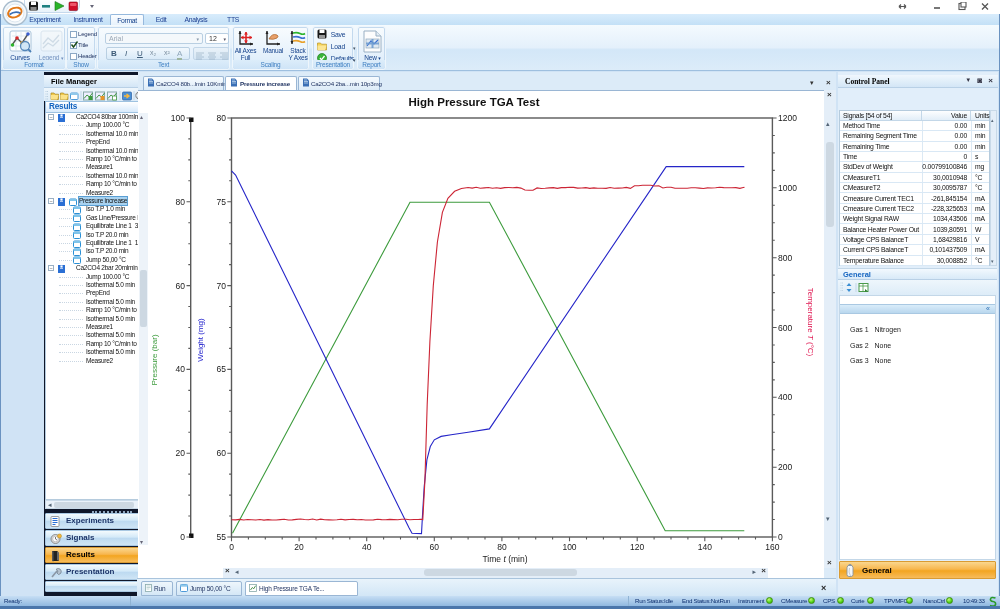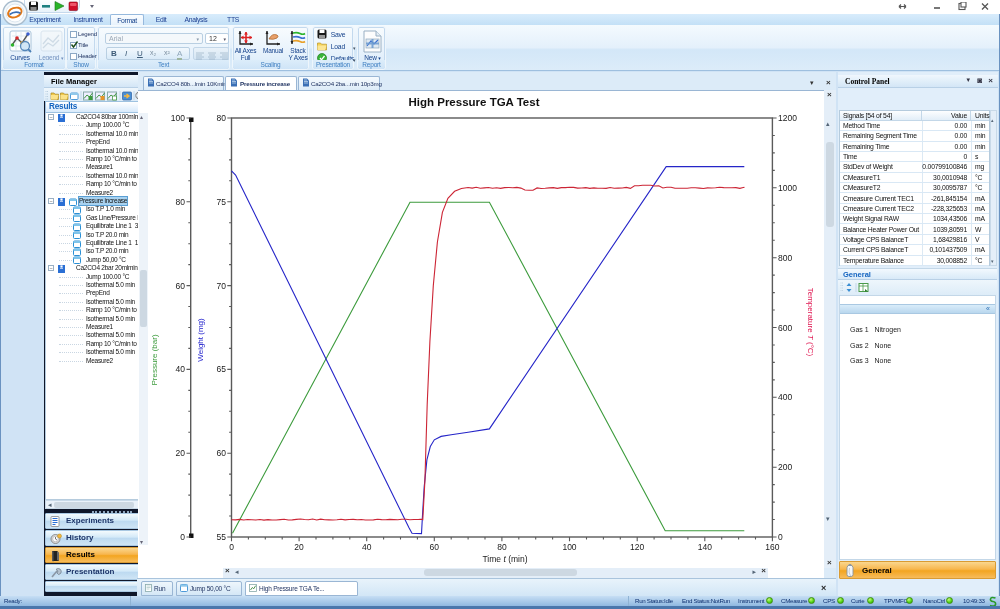--- a/index.html
+++ b/index.html
@@ -472,21 +472,21 @@
         </svg>
       <span style="margin-left:20px;">Experiments</span>
     </div>
     <div class="accbar" style="top:458px;">
       <svg width="12" height="12" viewBox="0 0 12 12" style="position:absolute;left:4px;top:1.5px;">
           <circle cx="5.5" cy="6" r="4.5" fill="#ddd" stroke="#777" stroke-width="0.8"></circle>
           <circle cx="5.5" cy="6" r="2.8" fill="#fff" stroke="#999" stroke-width="0.5"></circle>
           <path d="M5.5 4 v2 l1.5 1" stroke="#555" stroke-width="0.8" fill="none"></path>
           <circle cx="9.5" cy="3" r="2" fill="#f7b63c" stroke="#a8861f" stroke-width="0.5"></circle>
         </svg>
-      <span style="margin-left:20px;">History</span>
+      <span style="margin-left:20px;">Signals</span>
     </div>
     <div class="accbar orange" style="top:475px;">
       <svg width="11" height="12" viewBox="0 0 11 12" style="position:absolute;left:4px;top:1.5px;">
           <path d="M2 1 h5 l2 1.5 v8 l-2 0.5 h-5 Z" fill="#222"></path>
           <path d="M2 1 v10 l1.5 0.5 v-10 Z" fill="#555"></path>
           <path d="M8 2 v8" stroke="#e8e8e8" stroke-width="0.7"></path>
         </svg>
       <span style="margin-left:20px;">Results</span>
     </div>
     <div class="accbar" style="top:492px;">

